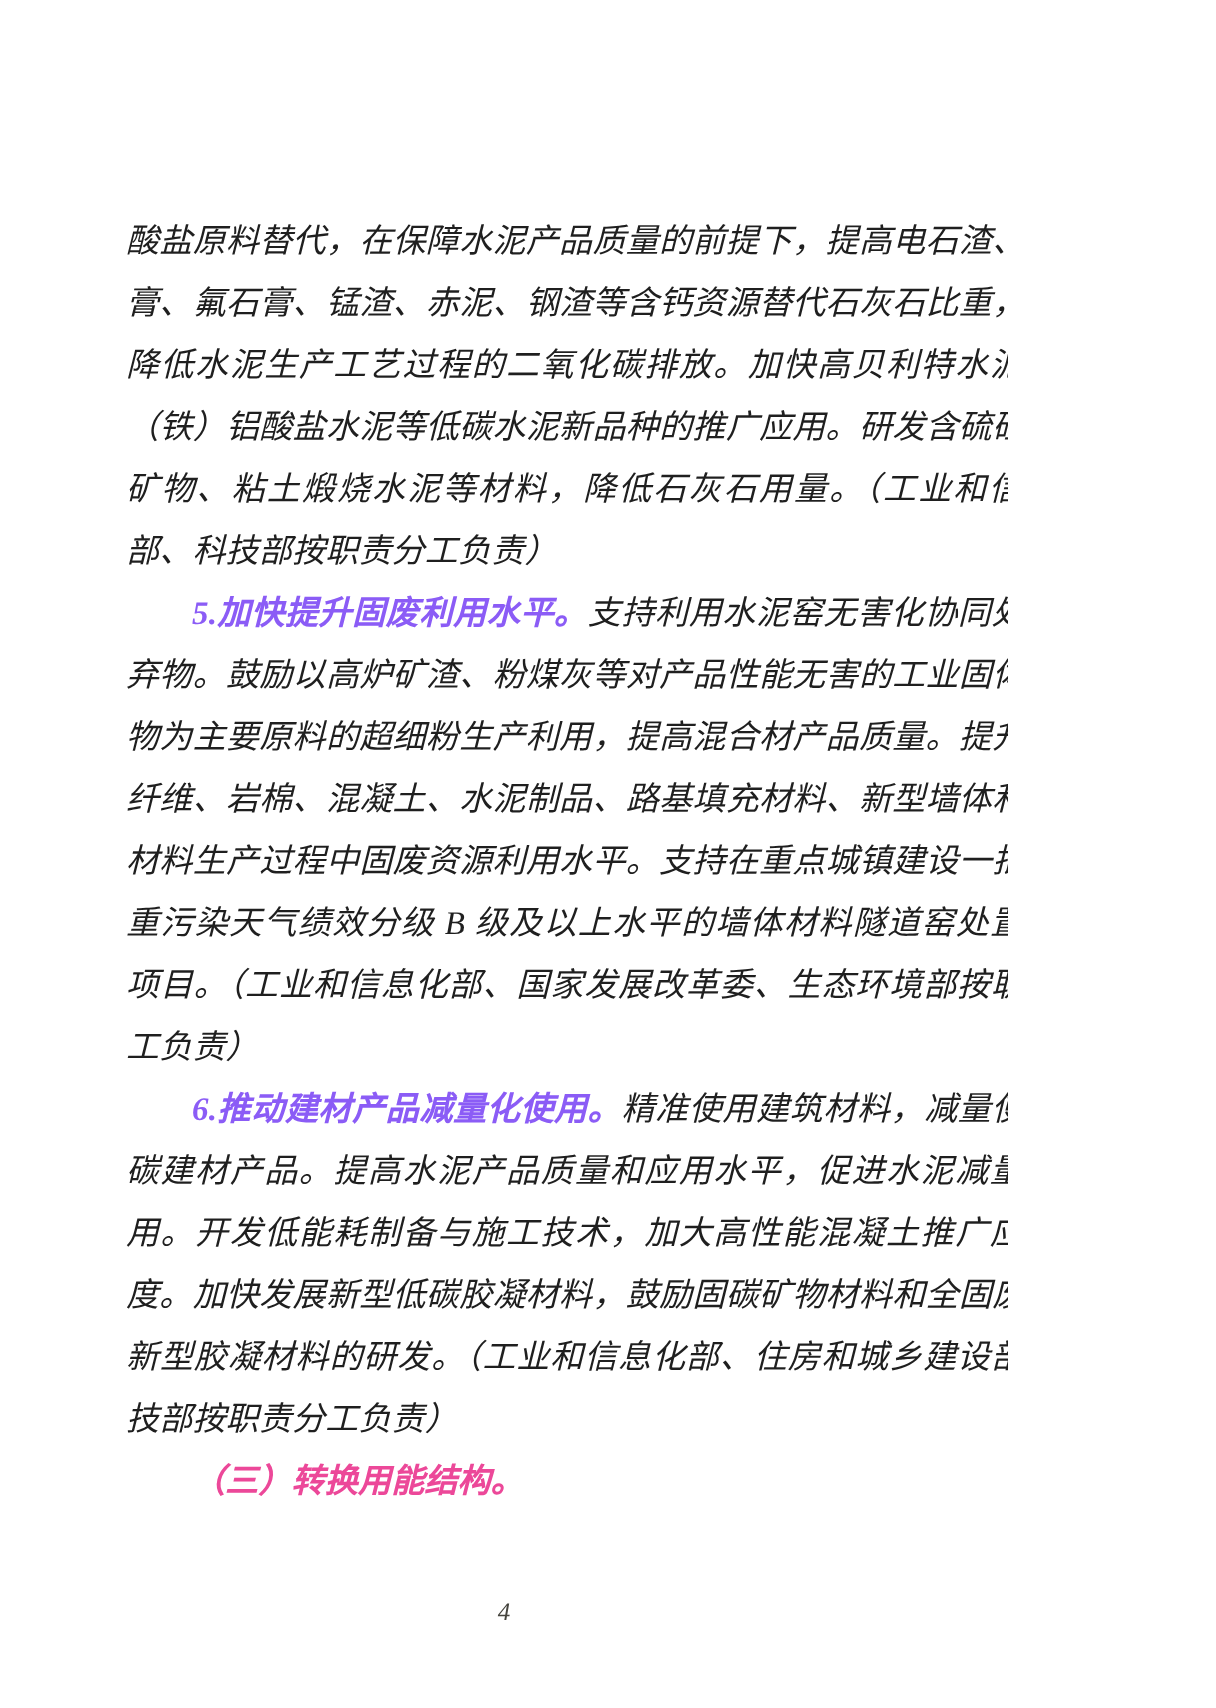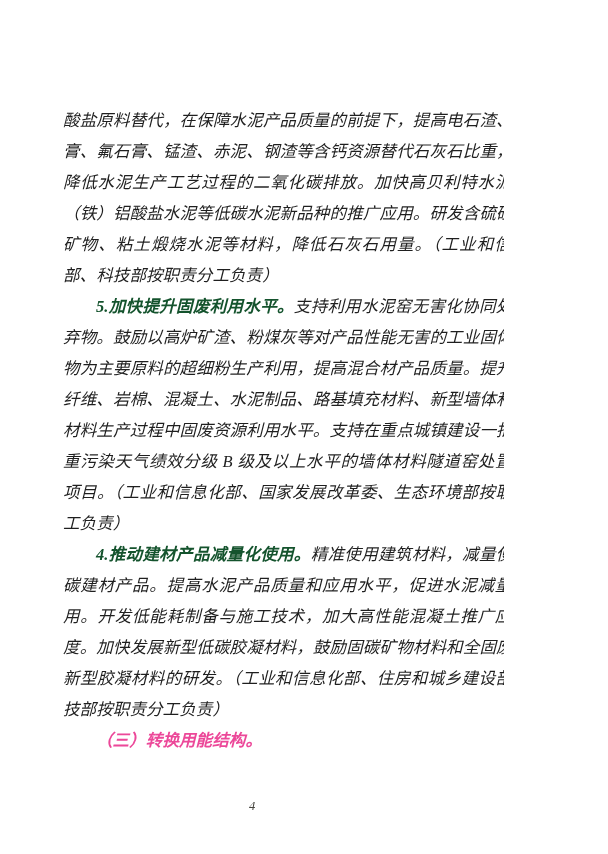--- a/index.html
+++ b/index.html
@@ -30,21 +30,21 @@
     color: #1f1f1f;
     text-align: justify;
     text-justify: inter-ideograph;
     letter-spacing: 0.1px;
   }
   .para.indent {
     text-indent: 33px;
   }
   .lead {
     font-weight: bold;
-    color: #14532d;
+    color: #8b5cf6;
   }
   .section-heading .lead {
     color: #ec4899;
   }
   .page-number {
     position: absolute;
     left: 0;
     top: 798px;
     width: 100%;
     text-align: center;
@@ -57,20 +57,20 @@
 </head>
 <body>
 
 <div class="page">
   <div class="text-block">
 
     <p class="para"><span class="body-text">酸盐原料替代，在保障水泥产品质量的前提下，提高电石渣、磷石膏、氟石膏、锰渣、赤泥、钢渣等含钙资源替代石灰石比重，全面降低水泥生产工艺过程的二氧化碳排放。加快高贝利特水泥、硫（铁）铝酸盐水泥等低碳水泥新品种的推广应用。研发含硫硅酸钙矿物、粘土煅烧水泥等材料，降低石灰石用量。（工业和信息化部、科技部按职责分工负责）</span></p>
 
     <p class="para indent"><span class="lead">5.加快提升固废利用水平。</span><span class="body-text">支持利用水泥窑无害化协同处置废弃物。鼓励以高炉矿渣、粉煤灰等对产品性能无害的工业固体废弃物为主要原料的超细粉生产利用，提高混合材产品质量。提升玻璃纤维、岩棉、混凝土、水泥制品、路基填充材料、新型墙体和屋面材料生产过程中固废资源利用水平。支持在重点城镇建设一批达到重污染天气绩效分级 B 级及以上水平的墙体材料隧道窑处置固废项目。（工业和信息化部、国家发展改革委、生态环境部按职责分工负责）</span></p>
 
-    <p class="para indent"><span class="lead">4.推动建材产品减量化使用。</span><span class="body-text">精准使用建筑材料，减量使用高碳建材产品。提高水泥产品质量和应用水平，促进水泥减量化使用。开发低能耗制备与施工技术，加大高性能混凝土推广应用力度。加快发展新型低碳胶凝材料，鼓励固碳矿物材料和全固废免烧新型胶凝材料的研发。（工业和信息化部、住房和城乡建设部、科技部按职责分工负责）</span></p>
+    <p class="para indent"><span class="lead">6.推动建材产品减量化使用。</span><span class="body-text">精准使用建筑材料，减量使用高碳建材产品。提高水泥产品质量和应用水平，促进水泥减量化使用。开发低能耗制备与施工技术，加大高性能混凝土推广应用力度。加快发展新型低碳胶凝材料，鼓励固碳矿物材料和全固废免烧新型胶凝材料的研发。（工业和信息化部、住房和城乡建设部、科技部按职责分工负责）</span></p>
 
     <p class="para indent section-heading"><span class="lead">（三）转换用能结构。</span></p>
 
   </div>
 
   <div class="page-number">4</div>
 </div>
 
 </body></html>

